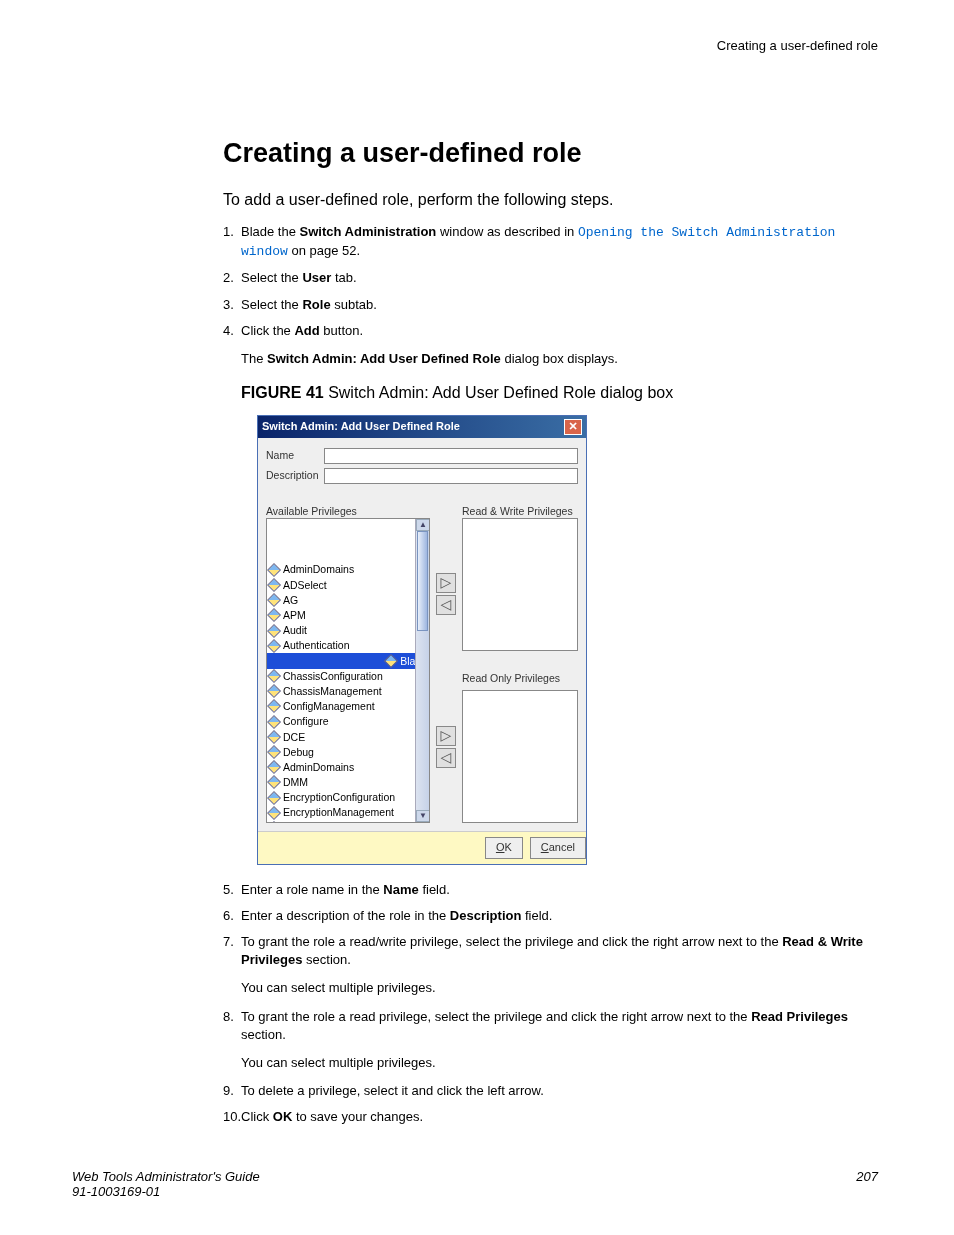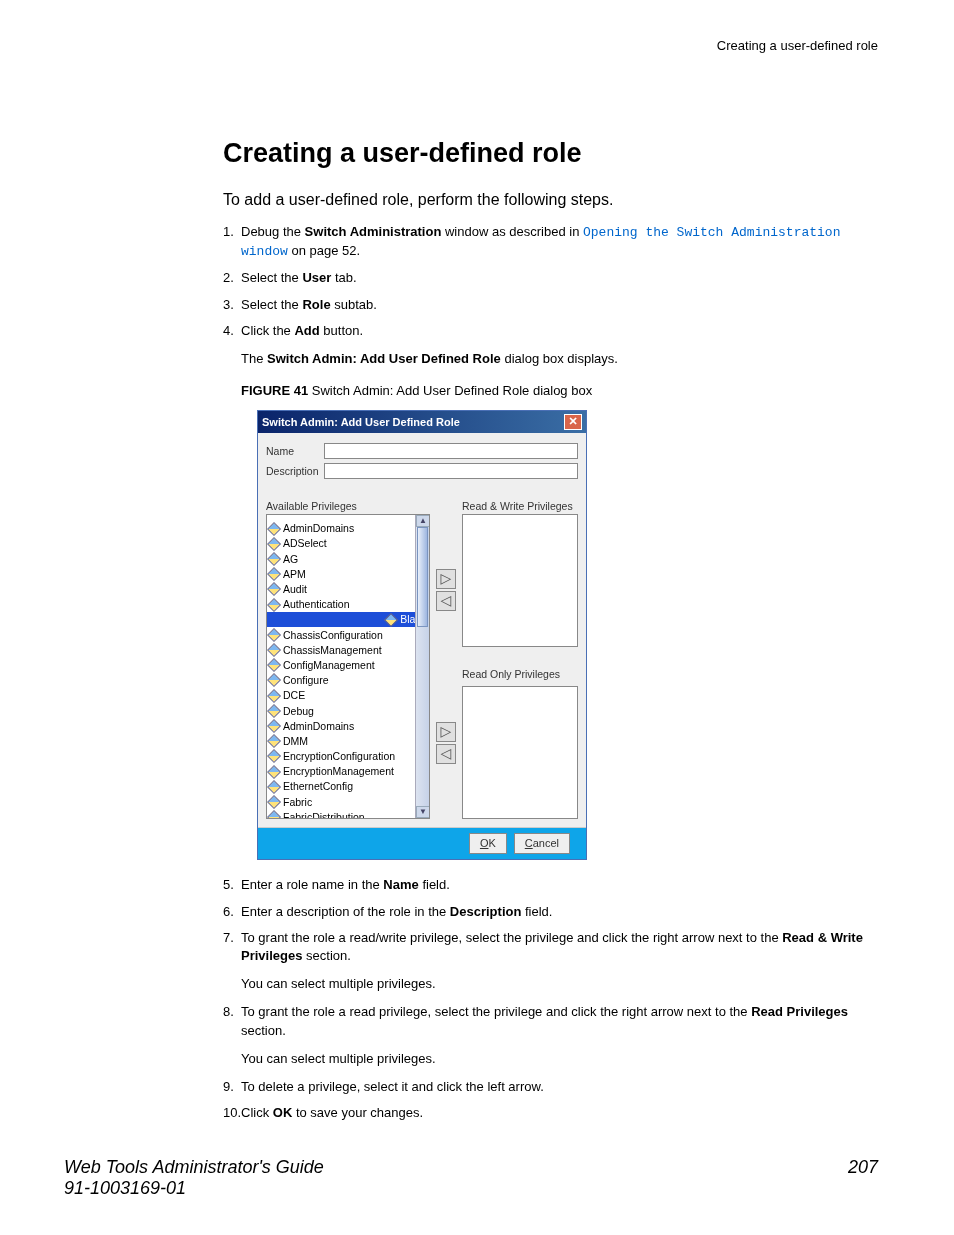--- a/index.html
+++ b/index.html
@@ -46,21 +46,21 @@
     line-height: 1.4;
   }
   ol.steps > li .num {
     position: absolute;
     left: 0;
     top: 0;
   }
   .bold { font-weight: bold; margin-top: 37px; }
   .link { color: #0066cc; font-family: Liberation Mono, monospace; }
   .sub-para { margin-top: 10px; margin-bottom: 10px; line-height: 1.4; }
-  .figure-caption { margin: 14px 0 10px 0; font-size: 13px; }
+  .figure-caption { margin: 14px 0 10px 0; font-size: 16px; }
 
   
   .dialog {
     width: 330px;
     border: 1px solid #4a6fb5;
     margin-left: 16px;
     margin-bottom: 16px;
     font-size: 10.5px;
     color: #333;
     background: #f0f0f0;
@@ -125,21 +125,21 @@
     background: linear-gradient(to right,#e8effa,#9eb6e0);
     border:1px solid #7a94c0;
   }
   .privlist .scroll .arrup, .privlist .scroll .arrdn{
     position:absolute; left:0; width:14px; height:12px;
     background:#cdd8eb; border:1px solid #9ab;
     font-size:8px; text-align:center; line-height:10px; color:#446;
   }
   .privlist .scroll .arrup{top:0;}
   .privlist .scroll .arrdn{bottom:0;}
-  .privlist ul { list-style:none; padding:6px 0; }
+  .privlist ul { list-style:none; padding:19px 0;margin-top:24px; }
   .privlist li {
     display:flex; align-items:center;
     padding: 0 2px;
     height: 15.2px;
     color:#000;
     white-space:nowrap;
   }
   .privlist li.selected { background:#1d4ed8; color:#fff;justify-content:flex-end; }
   .diamond {
     width:10px; height:10px;
@@ -159,60 +159,60 @@
   .arrow-btn {
     width:20px; height:20px;
     border:1px solid #888;
     background:#e0e0e0;
     text-align:center;
     line-height:17px;
     font-size:14px;
     color:#555;
   }
   .dlg-footer {
-    background:#0ea5e9;
+    background:#fef9c3;
     border-top:1px solid #ccc;
-    padding:5px 16px;
+    padding:5px 0;
     text-align:right;
   }
   .dlg-footer .btn {
     display:inline-block;
     border:1px solid #888;
     background:#efefef;
     padding:2px 10px;
     margin-left:4px;
     font-size:11px;
     color:#333;
   }
   .dlg-footer .btn .u { text-decoration:underline; }
 
   .footer {
     position: absolute;
     bottom: 36px;
-    left: 64px;
+    left: 72px;
     right: 76px;
     display: flex;
     justify-content: space-between;
     font-style: italic;
-    font-size: 18px;
+    font-size: 13px;
   }
   .footer .right { font-style: italic; text-align: right; }
 </style>
 </head>
 <body>
 
 <div class="header-right">Creating a user-defined role</div>
 
 <div class="content">
   <h1 class="main-title">Creating a user-defined role</h1>
   <p class="intro">To add a user-defined role, perform the following steps.</p>
 
   <ol class="steps">
     <li><span class="num">1.</span>
-      <span>Debug the </span><span class="bold">Switch Administration</span><span> window as described in </span><span class="link">Opening the Switch Administration window</span><span> on page 52.</span>
+      <span>Blade the </span><span class="bold">Switch Administration</span><span> window as described in </span><span class="link">Opening the Switch Administration window</span><span> on page 52.</span>
     </li>
     <li><span class="num">2.</span>
       <span>Select the </span><span class="bold">User</span><span> tab.</span>
     </li>
     <li><span class="num">3.</span>
       <span>Select the </span><span class="bold">Role</span><span> subtab.</span>
     </li>
     <li><span class="num">4.</span>
       <span>Click the </span><span class="bold">Add</span><span> button.</span>
       <p class="sub-para">

